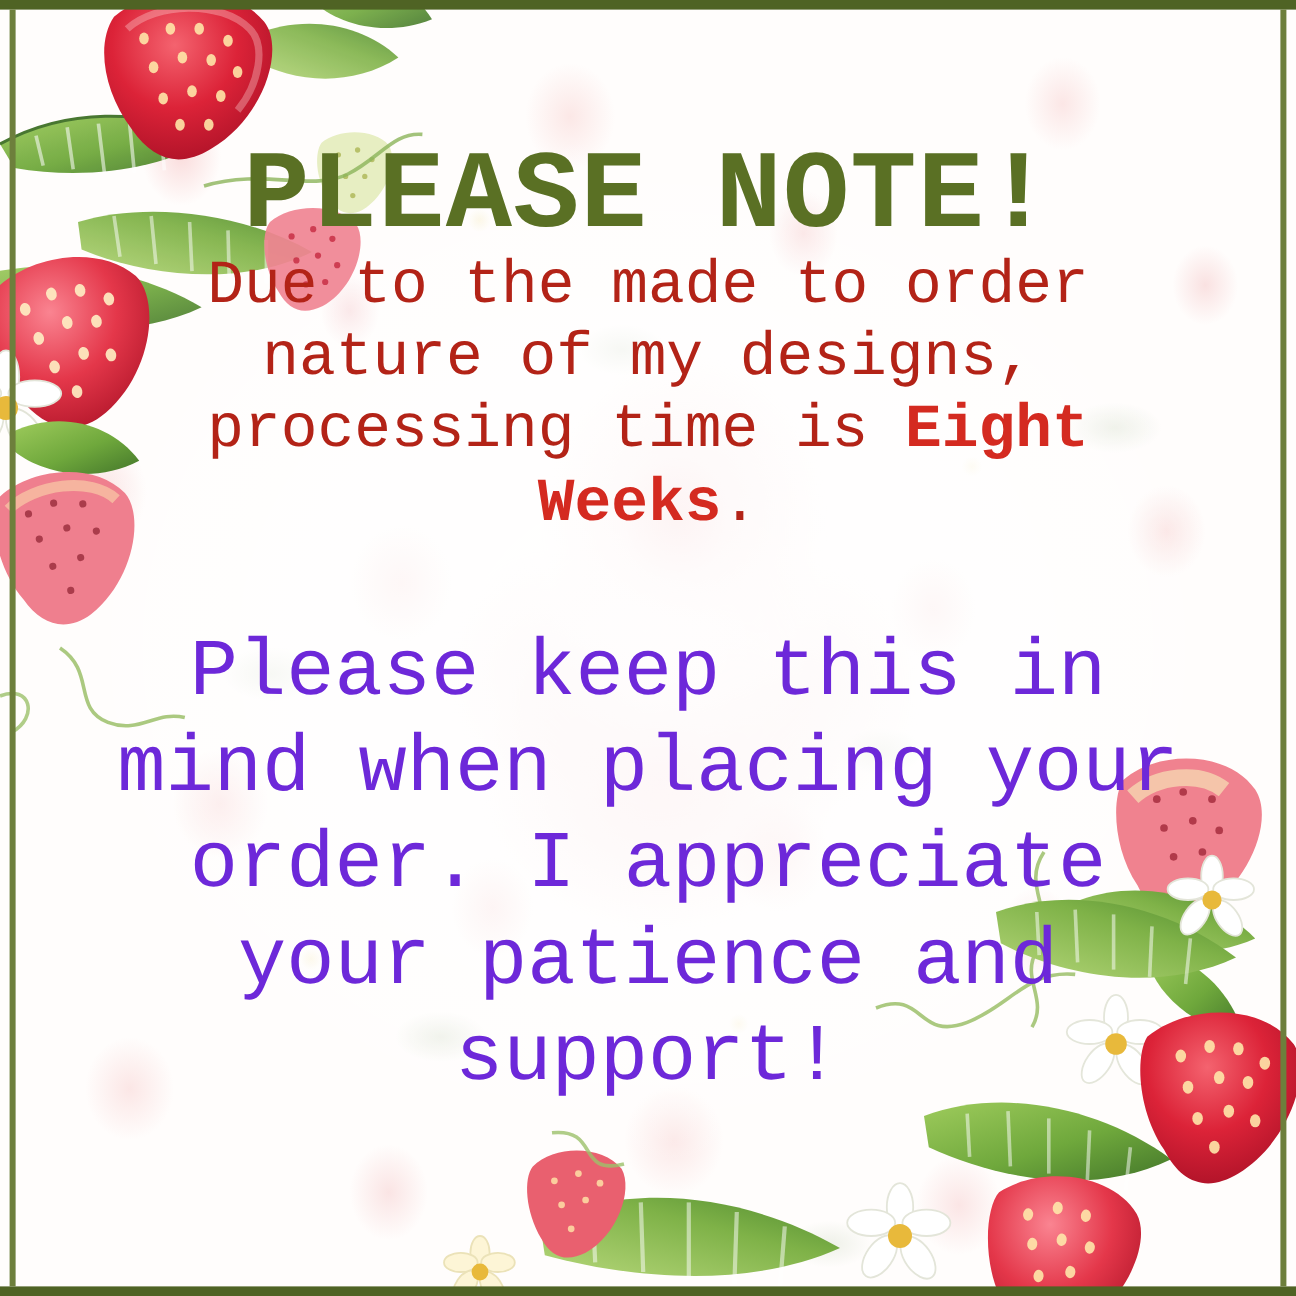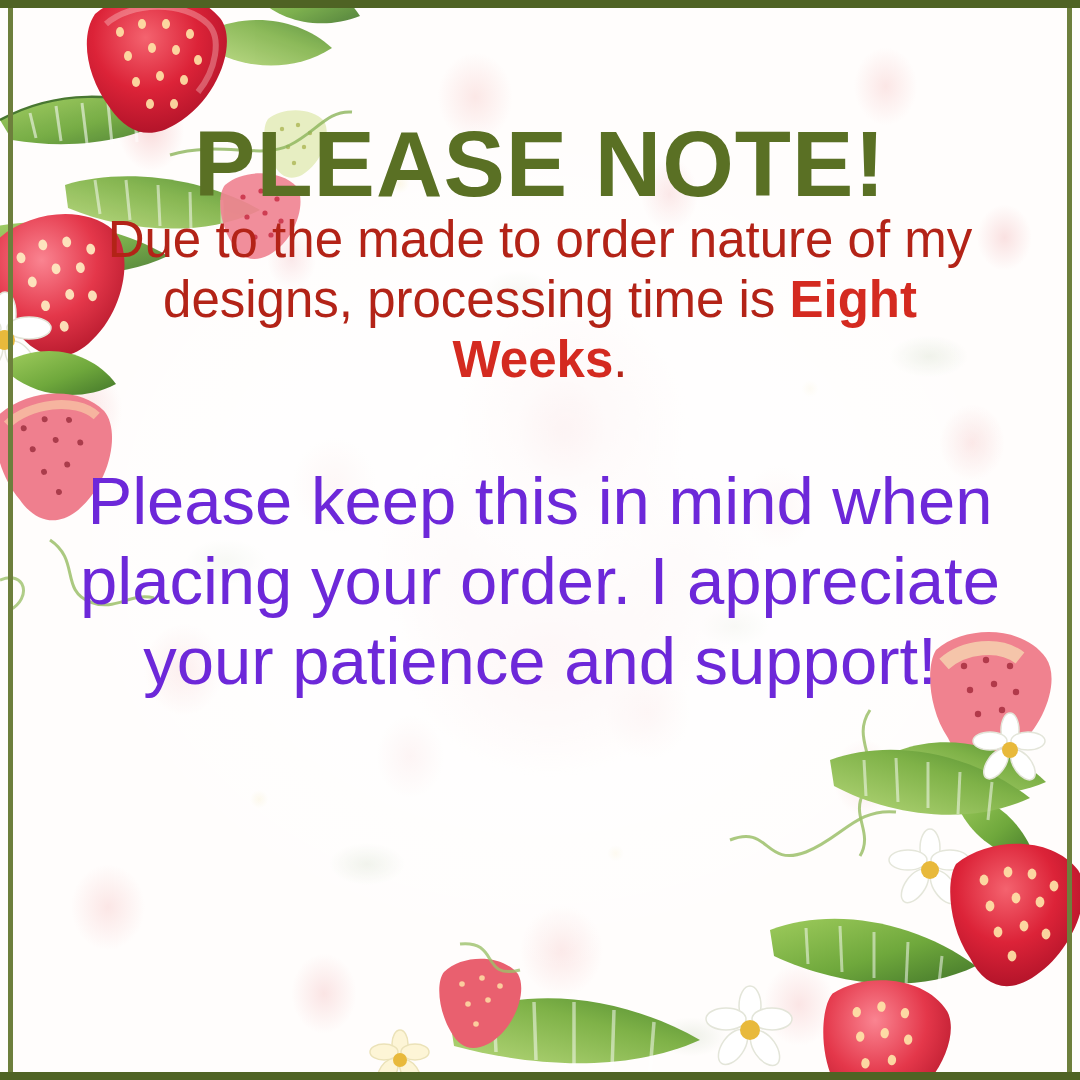--- a/index.html
+++ b/index.html
@@ -11,20 +11,21 @@
   body {
     font-family: "Liberation Sans", sans-serif;
   }
 
   #poster {
     position: relative;
     width: 1080px;
     height: 1080px;
     overflow: hidden;
     background: #fdfbf9;
+    font-family: Liberation Mono, monospace;
   }
 
   
   .wallpaper {
     position: absolute;
     inset: 0;
     background-color: #fffdfc;
     background-image:
       
       radial-gradient(ellipse 46px 58px at 14% 12%, rgba(243,175,176,.42) 0%, rgba(243,175,176,0) 72%),

